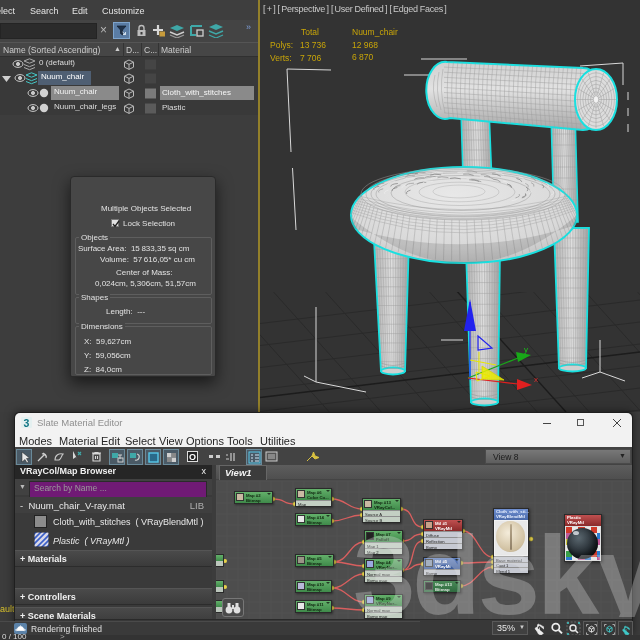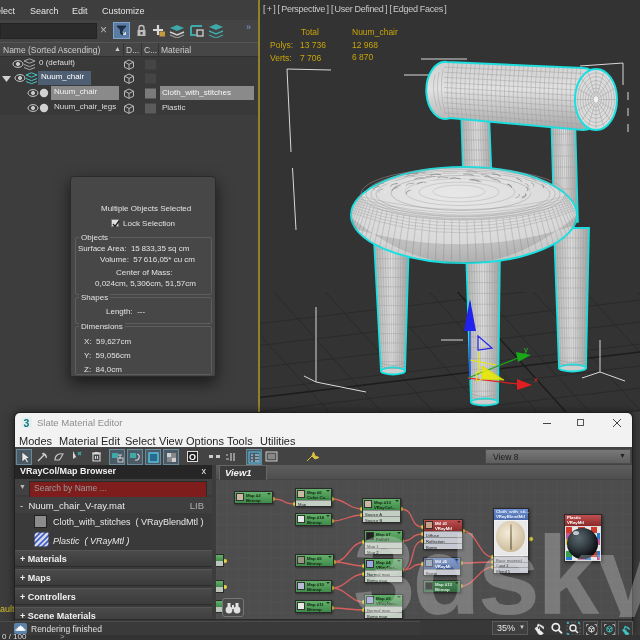--- a/index.html
+++ b/index.html
@@ -705,21 +705,21 @@
       </div>
     </div>
 
     <div class="abs" style="left:0;top:52px;width:197px;height:168px;background:#3a3a3a;">
       <div class="abs" style="left:0;top:0;width:197px;height:14px;background:#262626;color:#f0f0f0;font-size:9px;font-weight:bold;">
         <span class="abs tx" style="left:5px;top:1px;">VRayCol/Map Browser</span>
         <span class="abs tx" style="right:6px;top:1px;font-weight:normal;">x</span>
       </div>
       <div class="abs" style="left:0;top:14px;width:197px;height:16px;background:#414141;">
         <span class="abs tx" style="left:4px;top:4px;color:#bbb;font-size:7px;">▼</span>
-        <div class="abs" style="left:14px;top:2px;width:178px;height:28px;background:#7f1d1d;border:1px solid #2a2a2a;color:#9a9a9a;font-size:8.5px;text-decoration:underline;">
+        <div class="abs" style="left:14px;top:2px;width:178px;height:28px;background:#701a75;border:1px solid #2a2a2a;color:#9a9a9a;font-size:8.5px;text-decoration:underline;">
             <span class="abs tx" style="left:4px;top:1px;">Search by Name ...</span>
           </div>
       </div>
       <div class="abs" style="left:0;top:32px;width:197px;height:16px;background:#3f3f3f;color:#e8e8e8;font-size:9.5px;">
         <span class="abs tx" style="left:5px;top:3px;">- &nbsp;Nuum_chair_V-ray.mat</span>
         <span class="abs tx" style="right:8px;top:3px;color:#b0b0b0;">LIB</span>
       </div>
       <div class="abs" style="left:0;top:49px;width:197px;height:17px;color:#e8e8e8;font-size:9px;">
         <div class="abs" style="left:19px;top:1px;width:13px;height:13px;background:#8c8c8c;border:1px solid #222;"></div>
         <span class="abs tx" style="left:38px;top:3px;">Cloth_with_stitches&nbsp; ( VRayBlendMtl )</span>
@@ -727,23 +727,20 @@
       <div class="abs" style="left:0;top:66px;width:197px;height:17px;color:#e8e8e8;font-size:9px;">
         <svg class="abs" width="15" height="15" style="left:19px;top:1px;">
             <rect width="15" height="15" fill="#d8d8e8"></rect>
             <path d="M-2 4 L4 -2 M-2 9 L9 -2 M-2 14 L14 -2 M2 16 L16 2 M7 16 L16 7 M12 16 L16 12" stroke="#3a5fc8" stroke-width="1.6"></path>
             <rect width="15" height="15" fill="none" stroke="#222"></rect>
           </svg>
         <span class="abs tx" style="left:38px;top:5px;font-style:italic;">Plastic&nbsp; ( VRayMtl )</span>
       </div>
       <div class="abs" style="left:0;top:85px;width:197px;height:17px;background:linear-gradient(#4a4a4a,#3b3b3b);border-top:1px solid #555;border-bottom:1px solid #2c2c2c;color:#f0f0f0;font-size:9px;font-weight:bold;">
           <span class="abs tx" style="left:5px;top:3px;">+ Materials</span>
-        </div>
-      <div class="abs" style="left:0;top:104px;width:197px;height:17px;background:linear-gradient(#4a4a4a,#3b3b3b);border-top:1px solid #555;border-bottom:1px solid #2c2c2c;color:#f0f0f0;font-size:9px;font-weight:bold;">
-          <span class="abs tx" style="left:5px;top:3px;">+ Maps</span>
         </div>
       <div class="abs" style="left:0;top:123px;width:197px;height:17px;background:linear-gradient(#4a4a4a,#3b3b3b);border-top:1px solid #555;border-bottom:1px solid #2c2c2c;color:#f0f0f0;font-size:9px;font-weight:bold;">
           <span class="abs tx" style="left:5px;top:3px;">+ Controllers</span>
         </div>
       <div class="abs" style="left:0;top:142px;width:197px;height:17px;background:linear-gradient(#4a4a4a,#3b3b3b);border-top:1px solid #555;border-bottom:1px solid #2c2c2c;color:#f0f0f0;font-size:9px;font-weight:bold;">
           <span class="abs tx" style="left:5px;top:3px;">+ Scene Materials</span>
         </div>
     </div>
 
     <div class="abs" style="left:201px;top:52px;width:416px;height:166px;background:#4d4d4d;overflow:hidden;" id="nodeview">

